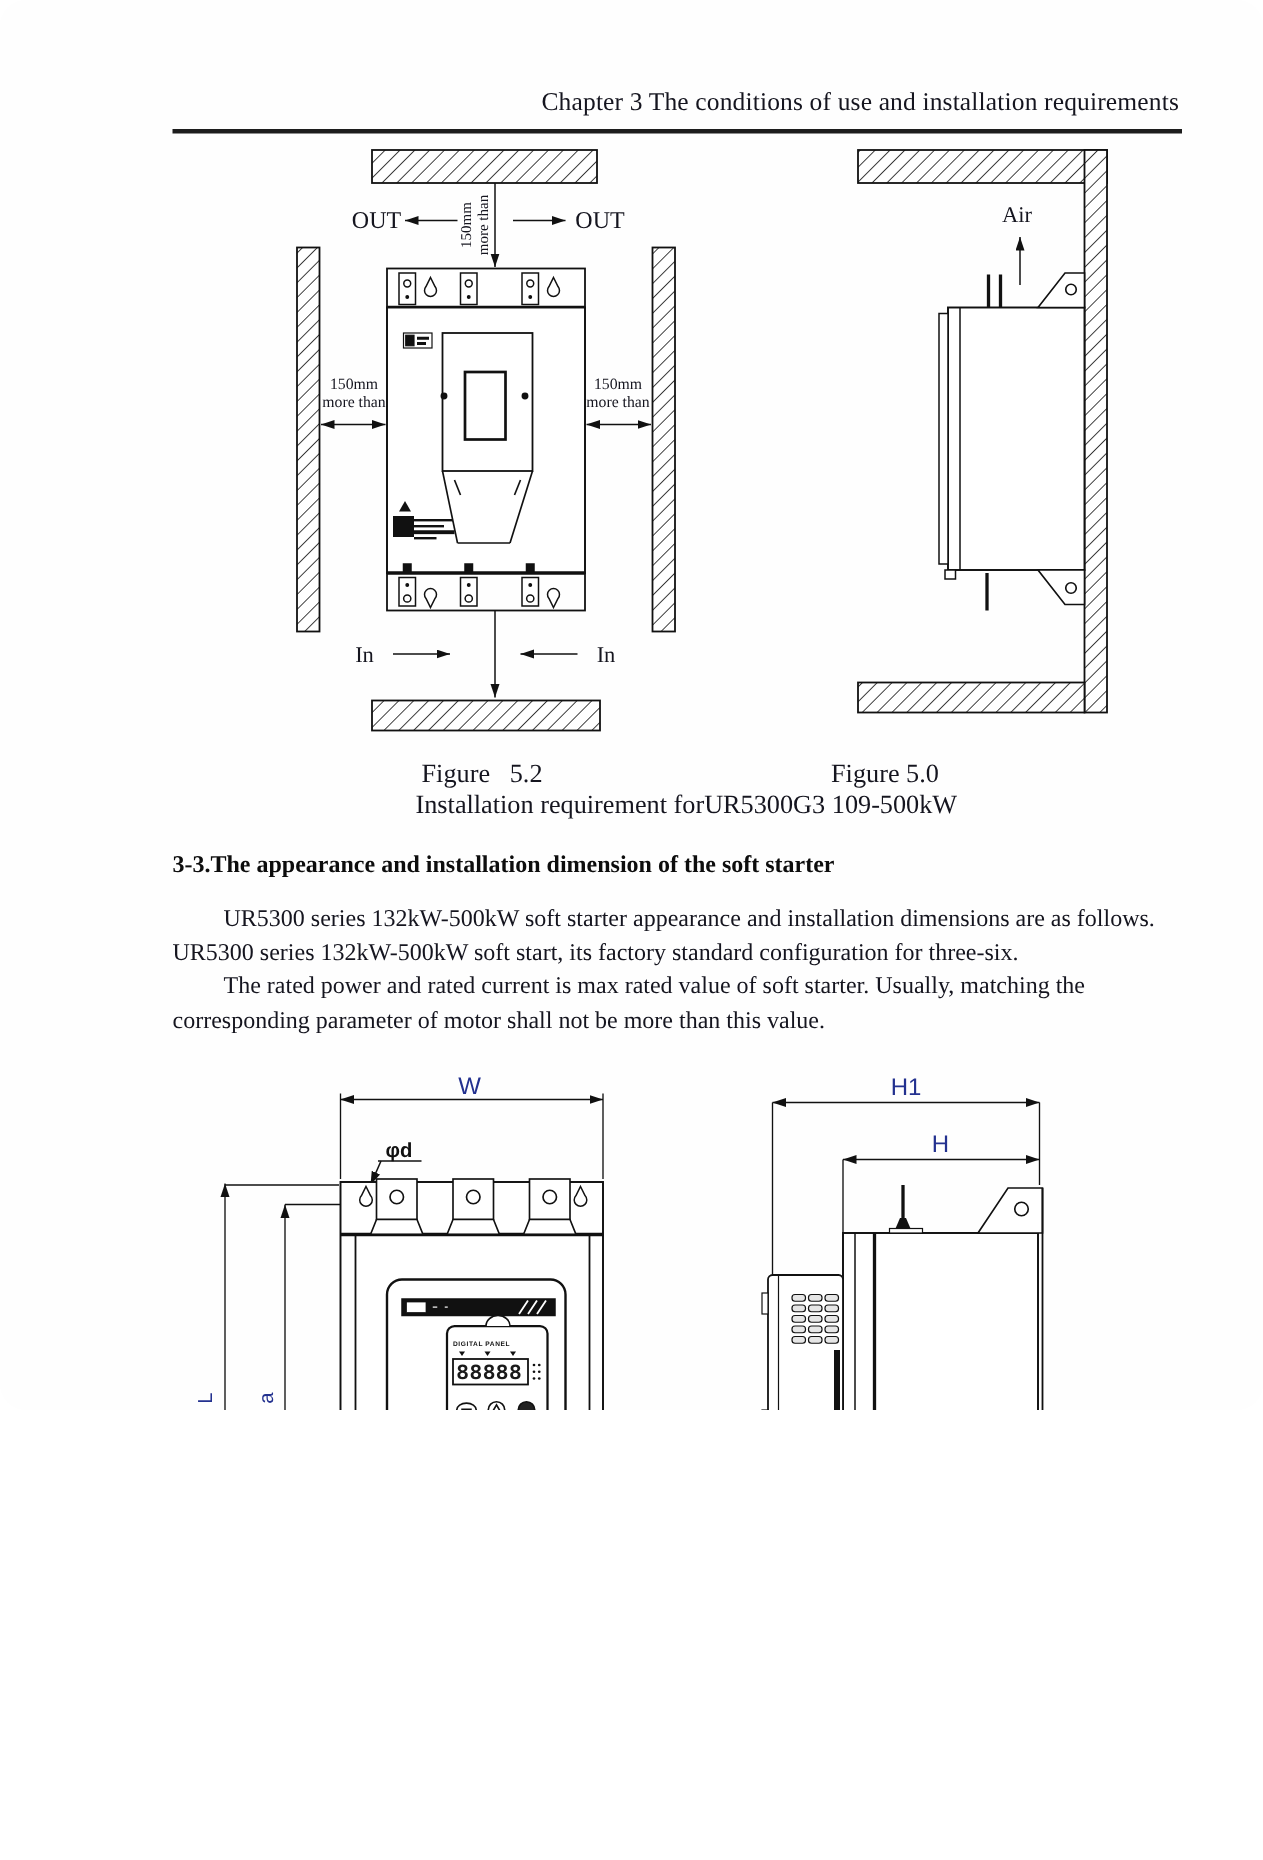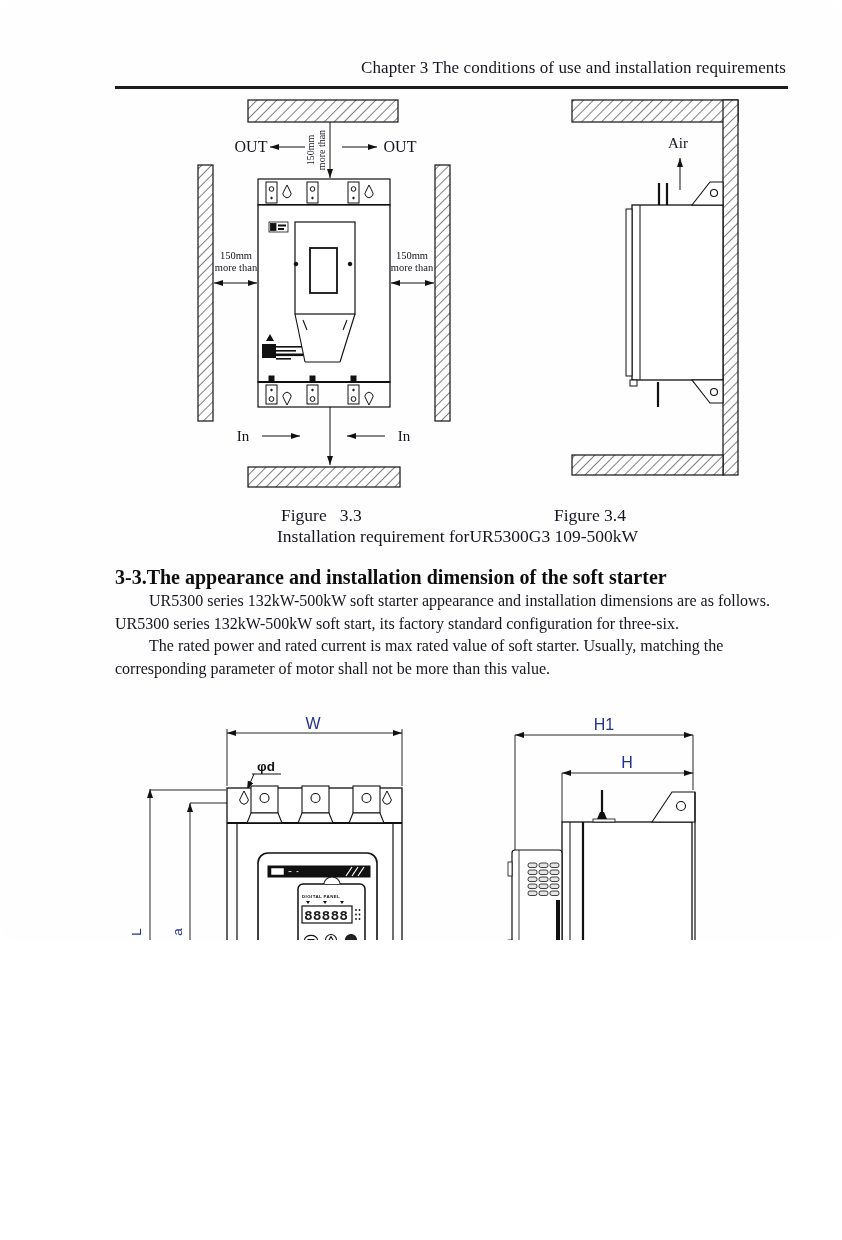--- a/index.html
+++ b/index.html
@@ -8,21 +8,21 @@
     position:relative; width:842px; height:940px; background:#fefefe;
     font-family:"Liberation Serif",serif; color:#15151f; overflow:hidden;border-radius:17px;
   }
   .header-title { position:absolute; top:58px; right:56px; font-size:17px; letter-spacing:0.1px; }
   .header-rule { position:absolute; top:86px; left:115px; width:673px; height:2.5px; background:#1d1d1d; }
   svg.fig { position:absolute; overflow:visible; }
   .slab { font-family:"Liberation Serif",serif; fill:#15151f; }
   .dlab { font-family:"Liberation Sans",sans-serif; fill:#23318f; }
   .cap { position:absolute; font-size:17.5px; white-space:pre; color:#15151f; }
   .textblock { position:absolute; left:115px; top:564px; width:678px; }
-  .heading { font-size:20px; font-weight:bold; line-height:26px; margin-bottom:0; color:#0d0d0d; }
+  .heading { font-size:16px; font-weight:bold; line-height:26px; margin-bottom:12px; color:#0d0d0d; }
   .para { font-size:16px; line-height:22.5px; text-indent:34px; }
   .page-num { position:absolute; top:1166px; left:0; width:100%; text-align:center; font-size:16px; color:#1c2440; }
 </style>
 </head>
 <body>
 
 <div class="page">
 
   <div class="header-title">Chapter 3 The conditions of use and installation requirements</div>
   <div class="header-rule"></div>
@@ -166,22 +166,22 @@
       <line x1="659" y1="183" x2="659" y2="205" stroke-width="2.2"></line>
       <line x1="667" y1="183" x2="667" y2="205" stroke-width="2.2"></line>
 
       <rect x="630" y="380" width="7" height="6" stroke-width="1"></rect>
       <line x1="658" y1="382" x2="658" y2="407" stroke-width="2.2"></line>
       <polygon points="692,380 723,380 723,403 710,403" stroke-width="1.1"></polygon>
       <circle cx="714" cy="392" r="3.5" stroke-width="1.1"></circle>
     </g>
   </svg>
 
-  <span class="cap" style="left:281px; top:505px">Figure   3.3</span>
-  <span class="cap" style="left:554px; top:505px">Figure 3.4</span>
+  <span class="cap" style="left:281px; top:505px">Figure   5.2</span>
+  <span class="cap" style="left:554px; top:505px">Figure 5.0</span>
   <span class="cap" style="left:277px; top:526px">Installation requirement forUR5300G3 109-500kW</span>
 
   <div class="textblock">
     <div class="heading">3-3.The appearance and installation dimension of the soft starter</div>
     <p class="para">UR5300 series 132kW-500kW soft starter appearance and installation dimensions are as follows. UR5300 series 132kW-500kW soft start, its factory standard configuration for three-six.</p>
     <p class="para">The rated power and rated current is max rated value of soft starter. Usually, matching the corresponding parameter of motor shall not be more than this value.</p>
   </div>
 
   <svg class="fig" style="left:130px; top:705px; width:295px; height:430px" viewBox="130 705 295 430">
     <defs>

